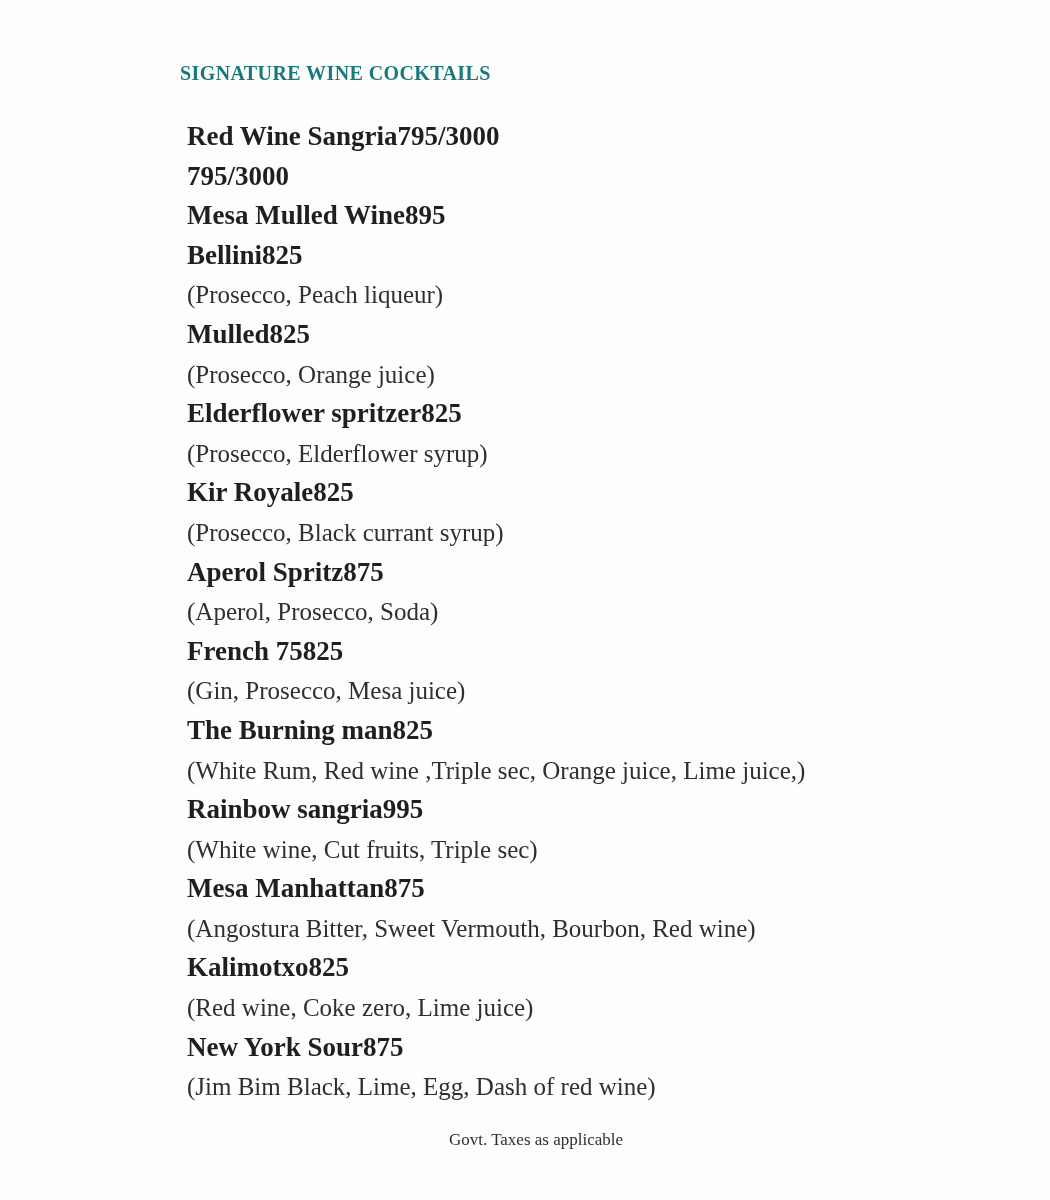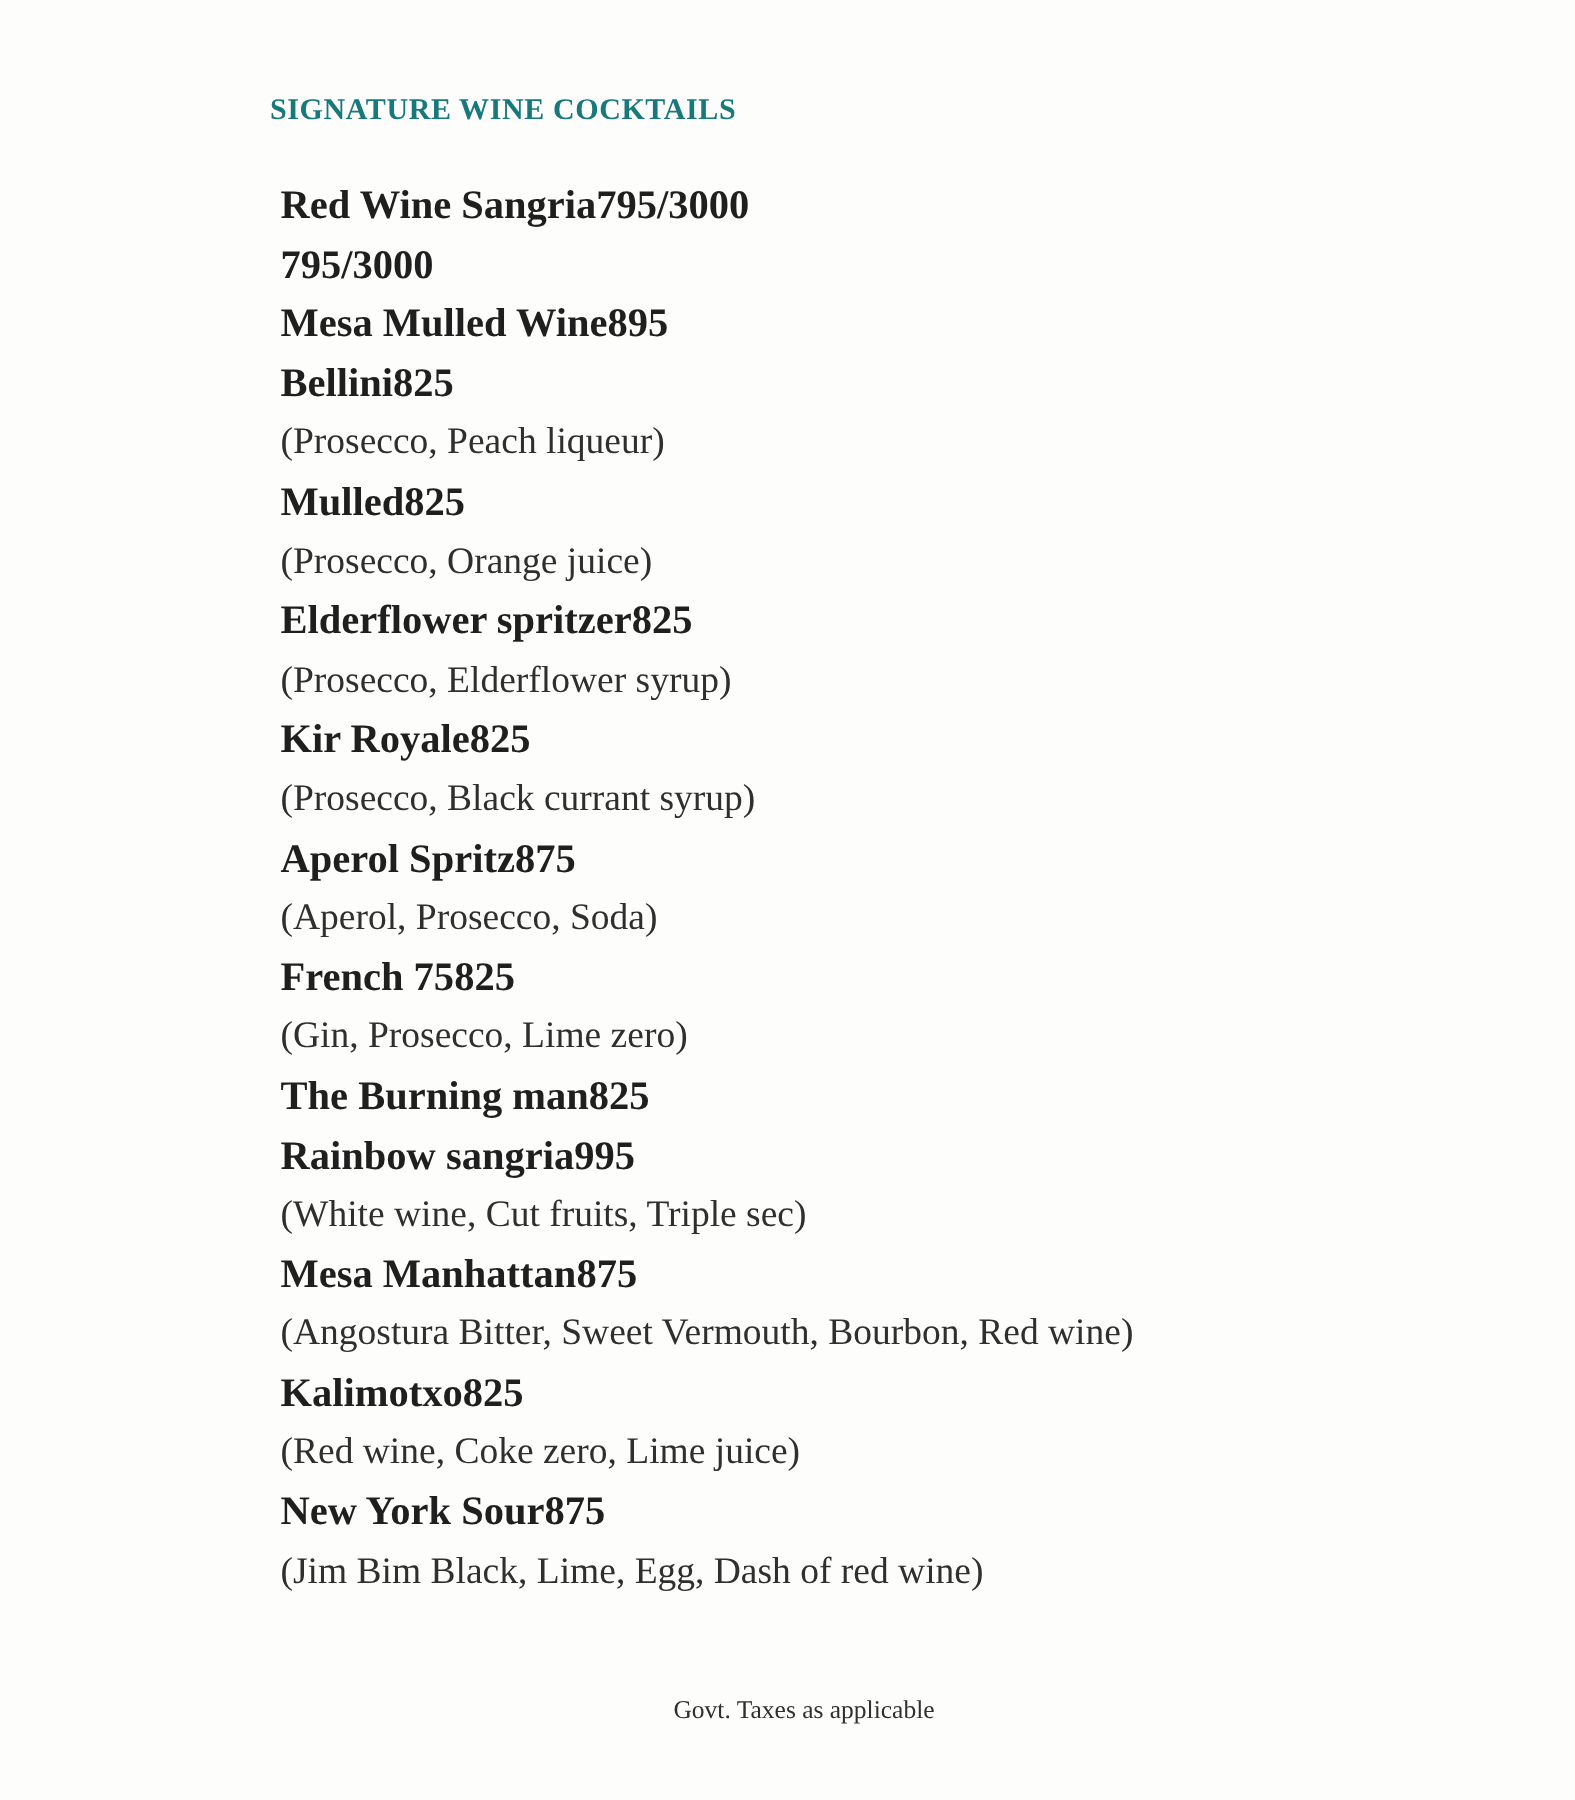--- a/index.html
+++ b/index.html
@@ -114,26 +114,27 @@
     <div class="line name-line">
       <span>Aperol Spritz</span>
       <span class="pr">875</span>
     </div>
     <div class="line desc-line">(Aperol, Prosecco, Soda)</div>
 
     <div class="line name-line">
       <span>French 75</span>
       <span class="pr">825</span>
     </div>
-    <div class="line desc-line">(Gin, Prosecco, Lime zero)</div>
+    <div class="line desc-line">(Gin, Prosecco, Mesa juice)</div>
 
     <div class="line name-line">
       <span>The Burning man</span>
       <span class="pr">825</span>
     </div>
+    <div class="line desc-line">(White Rum, Red wine ,Triple sec, Orange juice, Lime juice,)</div>
 
     <div class="line name-line">
       <span>Rainbow sangria</span>
       <span class="pr">995</span>
     </div>
     <div class="line desc-line">(White wine, Cut fruits, Triple sec)</div>
 
     <div class="line name-line">
       <span>Mesa Manhattan</span>
       <span class="pr">875</span>

